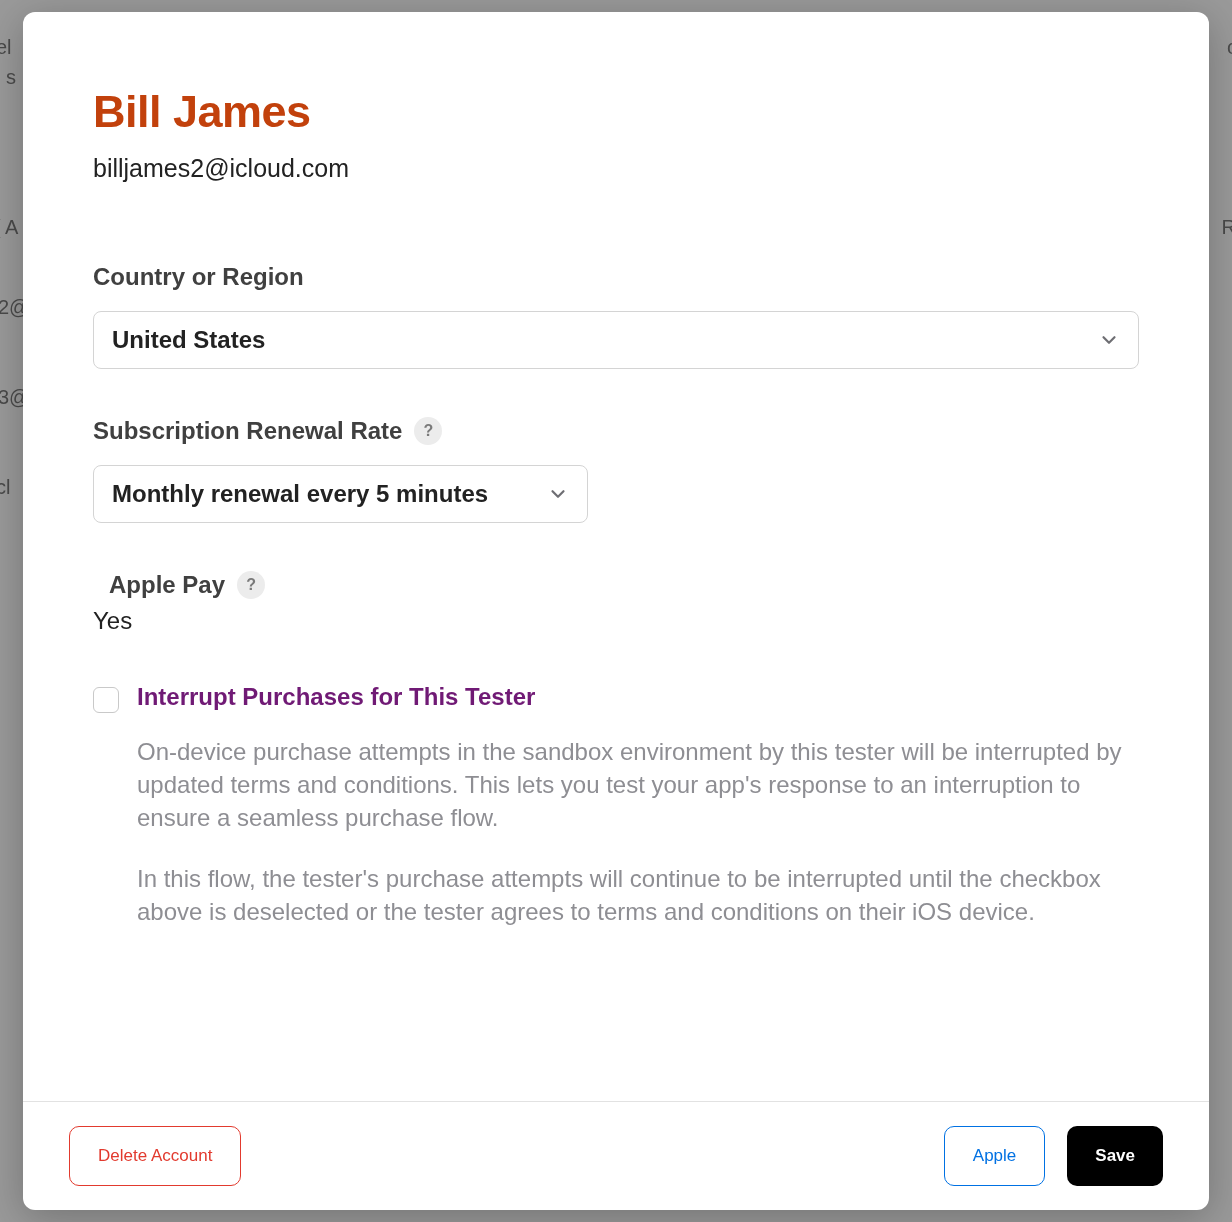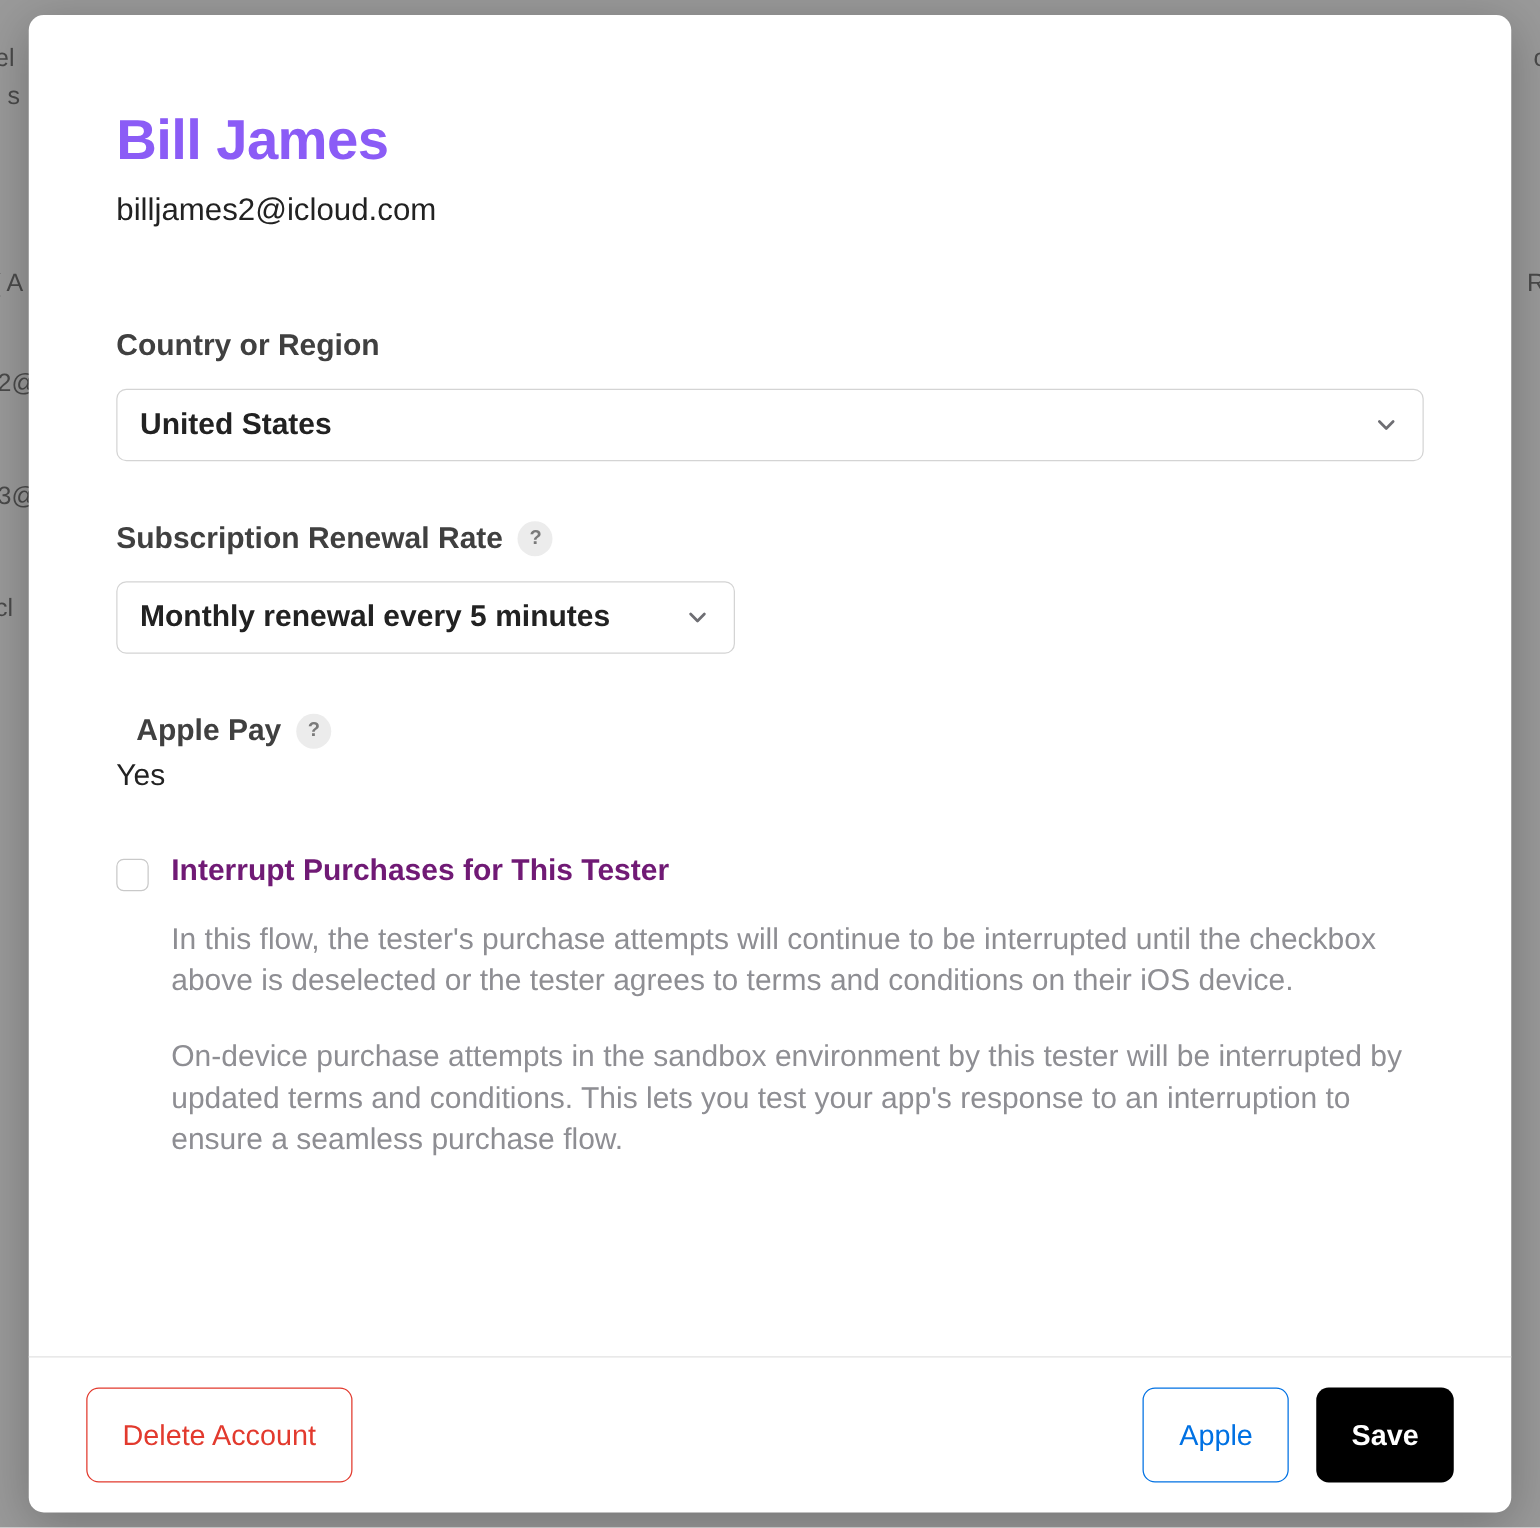--- a/index.html
+++ b/index.html
@@ -18,21 +18,21 @@
 
   .modal-content {
     flex: 1;
     padding: 74px 70px 40px 70px;
     overflow: auto;
   }
 
   .tester-name {
     font-size: 45px;
     font-weight: 700;
-    color: #8b5cf6;
+    color: #c2410c;
     letter-spacing: -0.5px;
     margin-bottom: 16px;
   }
   .tester-email {
     font-size: 25px;
     color: #222;
     margin-bottom: 80px;
   }
 
   .field { margin-bottom: 48px; }
@@ -122,24 +122,24 @@
   .modal-footer {
     border-top: 1px solid #e2e2e2;
     padding: 24px 46px 24px 46px;
     display: flex;
     align-items: center;
     justify-content: space-between;
   }
   .footer-right { display: flex; gap: 22px; }
 
   .btn {
-    height: 76px;
+    height: 60px;
     padding: 0 28px;
     border-radius: 10px;
-    font-size: 23px;
+    font-size: 17px;
     font-weight: 500;
     display: inline-flex;
     align-items: center;
     justify-content: center;
     cursor: pointer;
     border: 1px solid transparent;
     background: #fff;
   }
   .btn-danger {
     border-color: #e23a2e;
@@ -216,22 +216,22 @@
       </div>
       <div class="readonly-value">Yes</div>
     </div>
 
     <div class="field" style="margin-top:10px;">
       <div class="checkbox-row">
         <div class="checkbox"></div>
         <span class="checkbox-label">Interrupt Purchases for This Tester</span>
       </div>
       <div class="checkbox-desc">
+        <p>On-device purchase attempts in the sandbox environment by this tester will be interrupted by updated terms and conditions. This lets you test your app's response to an interruption to ensure a seamless purchase flow.</p>
         <p>In this flow, the tester's purchase attempts will continue to be interrupted until the checkbox above is deselected or the tester agrees to terms and conditions on their iOS device.</p>
-        <p>On-device purchase attempts in the sandbox environment by this tester will be interrupted by updated terms and conditions. This lets you test your app's response to an interruption to ensure a seamless purchase flow.</p>
       </div>
     </div>
 
   </div>
 
   <div class="modal-footer">
     <div class="btn btn-danger">Delete Account</div>
     <div class="footer-right">
       <div class="btn btn-secondary">Apple</div>
       <div class="btn btn-primary-disabled">Save</div>

